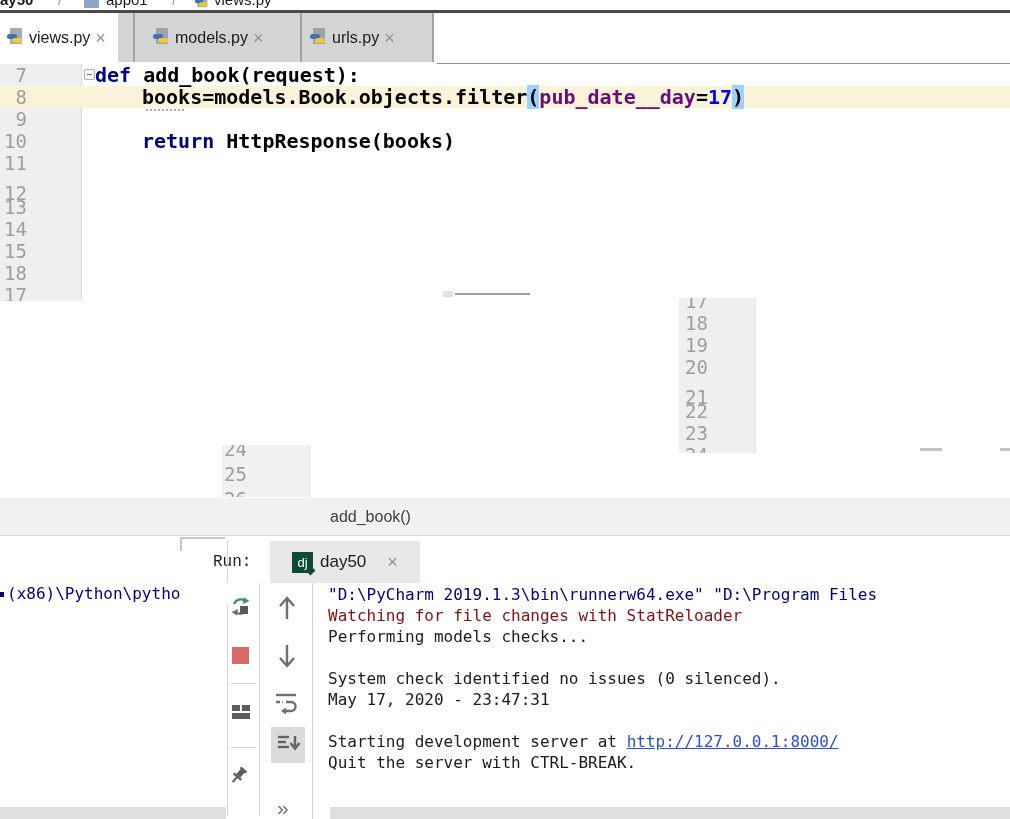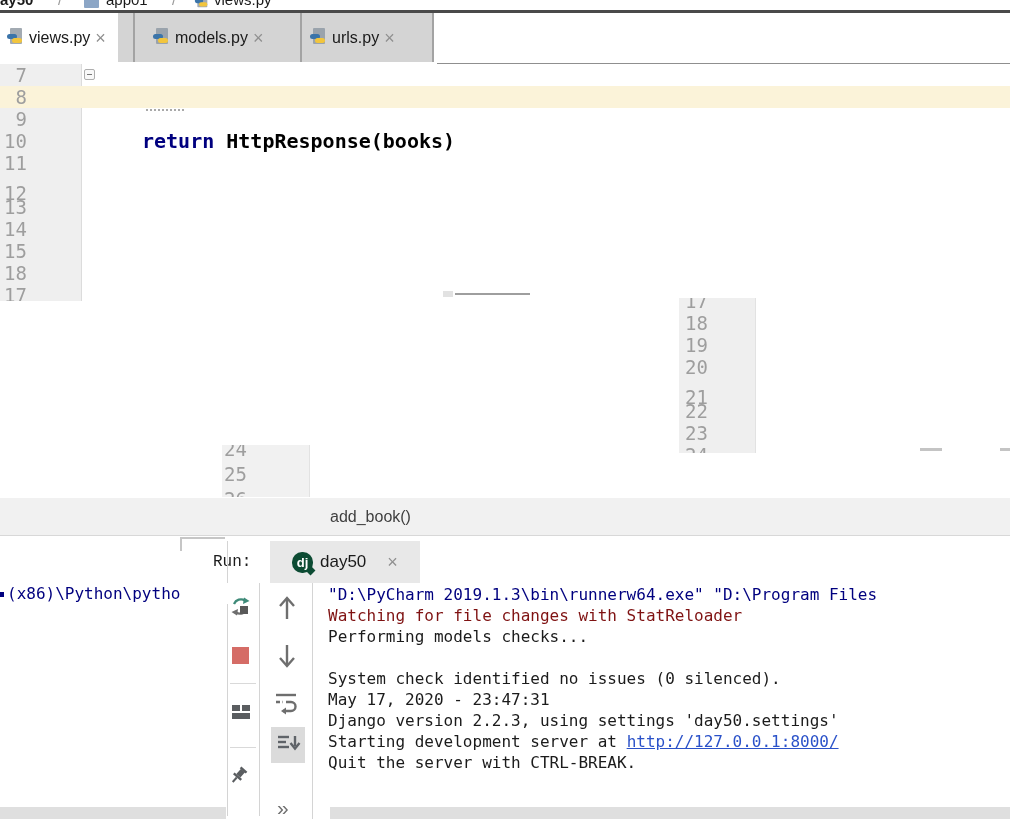--- a/index.html
+++ b/index.html
@@ -35,22 +35,22 @@
   
   .float-gutter{overflow:hidden;background:#efefef;border-right:1px solid #e2e2e2;box-sizing:border-box;}
   .fnum{position:absolute;left:6px;font-size:19px;line-height:22px;color:#9e9e9e;}
   .frag{background:#c4c4c4;}
   
   #addbook-bar{left:0;top:498px;width:1010px;height:38px;background:#f1f1f1;border-bottom:1px solid #d8d8d8;box-sizing:border-box;}
   #addbook-label{position:absolute;left:330px;top:0;line-height:38px;font-size:16px;color:#3f3f3f;}
   
   #run-title{left:213px;top:541px;height:42px;line-height:42px;font-size:16px;color:#1c1c1c;font-family:Liberation Mono, monospace;}
   #run-tab{left:270px;top:541px;width:150px;height:42px;background:#e8e8e8;display:flex;align-items:center;gap:7px;padding-left:22px;box-sizing:border-box;}
-  #dj-icon{position:relative;width:21px;height:21px;background:#0c4b33;border-radius:10px;color:#fff;
-           font-size:13px;font-weight:bold;text-align:center;line-height:21px;}
+  #dj-icon{position:relative;width:21px;height:21px;background:#0c4b33;border-radius:0;color:#fff;
+           font-size:13px;font-weight:normal;text-align:center;line-height:21px;}
   #dj-icon::after{content:"";position:absolute;right:-1px;bottom:-1px;width:7px;height:7px;background:#0c4b33;transform:rotate(45deg);}
   #run-tab .tab-label{font-size:17px;}
   .vline{width:1px;background:#d4d4d4;}
   
   .console-line{position:absolute;left:0;font-size:16px;line-height:21px;white-space:pre;color:#1b1b1b;}
   .c-cmd{color:#00007f;}
   .c-err{color:#7f1212;}
   .c-link{color:#2b52c9;text-decoration:underline;}
   #overlay-frag{left:0;top:583px;width:231px;height:22px;overflow:hidden;background:#fff;}
   #overlay-frag span{position:absolute;left:7px;top:0;font-size:16px;line-height:22px;color:#00007f;white-space:pre;}
@@ -124,20 +124,22 @@
     <span class="gnum mono" style="top:44px;">9</span>
     <span class="gnum mono" style="top:66px;">10</span>
     <span class="gnum mono" style="top:88px;">11</span>
     <span class="gnum mono" style="top:118px;">12</span>
     <span class="gnum mono" style="top:132px;">13</span>
     <span class="gnum mono" style="top:154px;">14</span>
     <span class="gnum mono" style="top:176px;">15</span>
     <span class="gnum mono" style="top:198px;">18</span>
     <span class="gnum mono" style="top:220px;">17</span>
     <div id="fold-box" class="abs"></div>
+    <div class="code-line" style="left:95px;top:0;"><span class="kw">def</span><span> add_book(request):</span></div>
+    <div class="code-line" style="left:142px;top:22px;"><span>books=models.Book.objects.filter</span><span class="paren">(</span><span class="param">pub_date__day</span><span>=</span><span class="num">17</span><span class="paren">)</span></div>
     <div id="squiggle" class="abs"></div>
     <div class="code-line" style="left:142px;top:66px;"><span class="kw">return</span><span> HttpResponse(books)</span></div>
   </div>
 
   <div class="abs" style="left:443px;top:291px;width:10px;height:6px;background:#e2e2e2;"></div>
   <div class="abs" style="left:455px;top:293px;width:75px;height:2px;background:#9e9e9e;"></div>
   <div class="abs frag" style="left:920px;top:448px;width:22px;height:3px;"></div>
   <div class="abs frag" style="left:1000px;top:448px;width:10px;height:3px;"></div>
 
   <div class="abs float-gutter mono" style="left:679px;top:298px;width:77px;height:155px;">
@@ -242,21 +244,20 @@
   <div class="abs chevrons" style="left:277px;top:796px;">»</div>
 
   <div class="abs vline" style="left:312px;top:583px;height:236px;"></div>
 
   <div class="abs mono" style="left:328px;top:584px;width:682px;height:220px;overflow:hidden;">
     <div class="console-line c-cmd" style="top:0;">"D:\PyCharm 2019.1.3\bin\runnerw64.exe" "D:\Program Files</div>
     <div class="console-line c-err" style="top:21px;">Watching for file changes with StatReloader</div>
     <div class="console-line" style="top:42px;">Performing models checks...</div>
     <div class="console-line" style="top:84px;">System check identified no issues (0 silenced).</div>
     <div class="console-line" style="top:105px;">May 17, 2020 - 23:47:31</div>
-    <div class="console-line" style="top:126px;">Django version 2.2.3, using settings 'day50.settings'</div>
     <div class="console-line" style="top:147px;"><span>Starting development server at </span><span class="c-link">http://127.0.0.1:8000/</span></div>
     <div class="console-line" style="top:168px;">Quit the server with CTRL-BREAK.</div>
   </div>
 
   <div class="abs scrollbar" style="left:0;top:807px;width:226px;height:12px;"></div>
   <div class="abs scrollbar" style="left:330px;top:807px;width:680px;height:12px;"></div>
 
 </div>
 
 </body></html>

